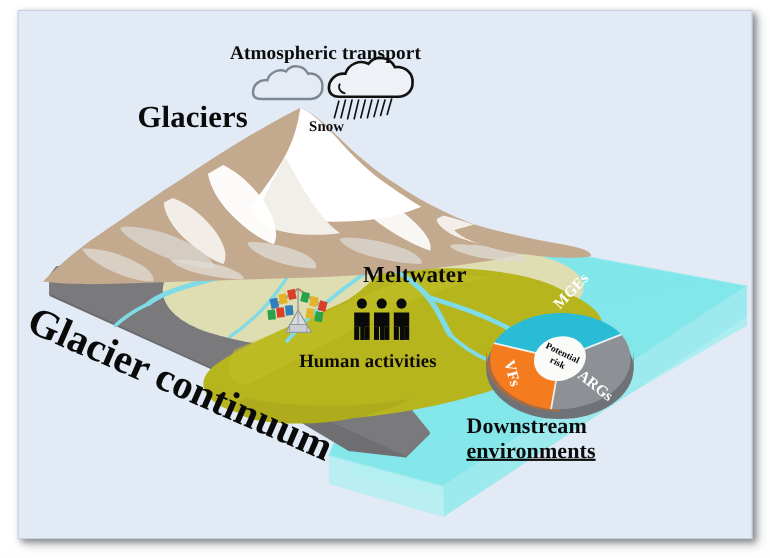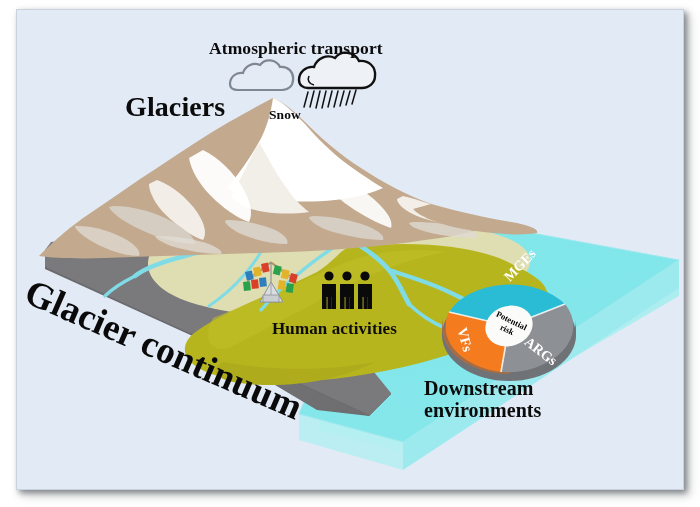--- a/index.html
+++ b/index.html
@@ -46,25 +46,25 @@
     position: absolute;
     font-family: "Liberation Serif", "DejaVu Serif", serif;
     font-weight: bold;
     color: #0b0b0b;
     white-space: nowrap;
     line-height: 1.08;
     letter-spacing: 0.1px;
   }
   #lbl-atmospheric { left: 192px; top: 29px;  font-size: 17.5px; }
   #lbl-glaciers    { left: 108px; top: 82px;  font-size: 28px; }
-  #lbl-snow        { left: 252px; top: 98px;  font-size: 13.5px; }
+  #lbl-snow        { left: 264px; top: 98px;  font-size: 13.5px; }
   #lbl-meltwater   { left: 313px; top: 228px; font-size: 21px; }
   #lbl-human       { left: 255px; top: 310px; font-size: 17px; }
   #lbl-downstream  { left: 367px; top: 368px; font-size: 20px; text-align: left; margin-left: 40px; }
-  #lbl-downstream .l2 { display:block; }
+  #lbl-downstream .l2 { display:block;text-decoration:underline; }
 
   #lbl-continuum {
     left: 18px;
     top: 262px;
     font-size: 37px;
     transform: rotate(23.5deg);
     transform-origin: left top;
     color: #0a0a0a;
   }
 
@@ -303,20 +303,21 @@
           </g>
         </g>
       </svg>
 
       <div class="lbl" id="lbl-atmospheric">Atmospheric transport</div>
 
       <div class="lbl" id="lbl-glaciers">Glaciers</div>
 
       <div class="lbl" id="lbl-snow">Snow</div>
 
+      <div class="lbl" id="lbl-meltwater">Meltwater</div>
 
       <div class="lbl" id="lbl-human">Human activities</div>
 
       <div class="lbl" id="lbl-downstream">
         <span class="l1">Downstream</span>
         <span class="l2">environments</span>
       </div>
 
       <div class="lbl" id="lbl-continuum">Glacier continuum</div>
 

